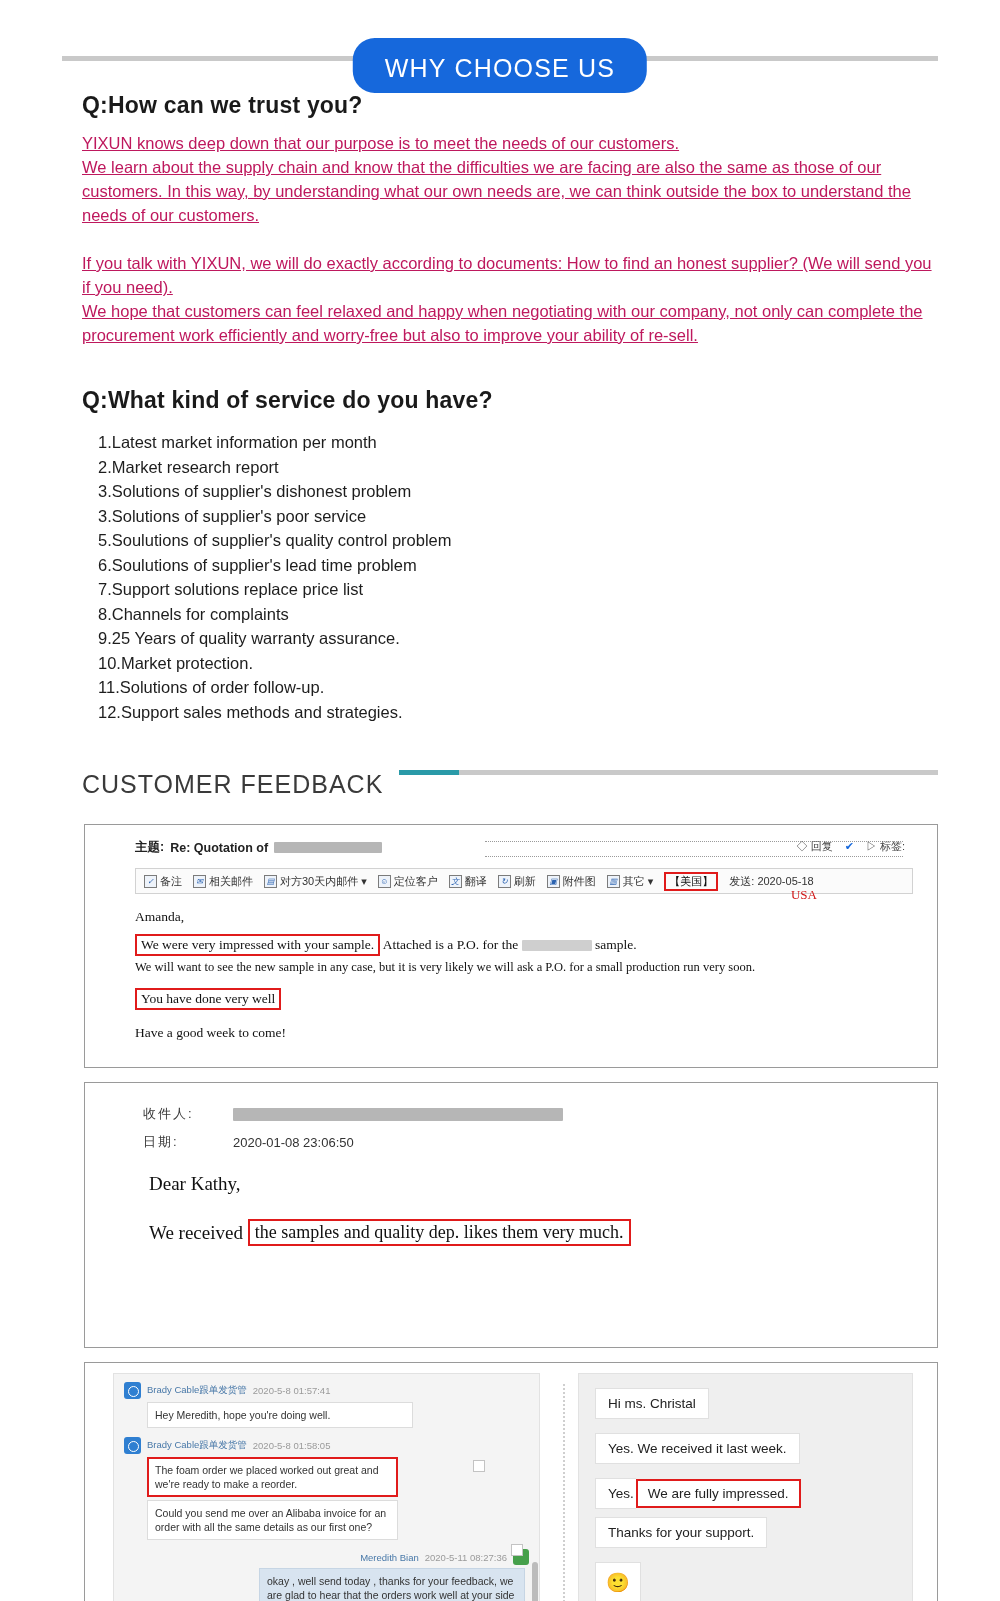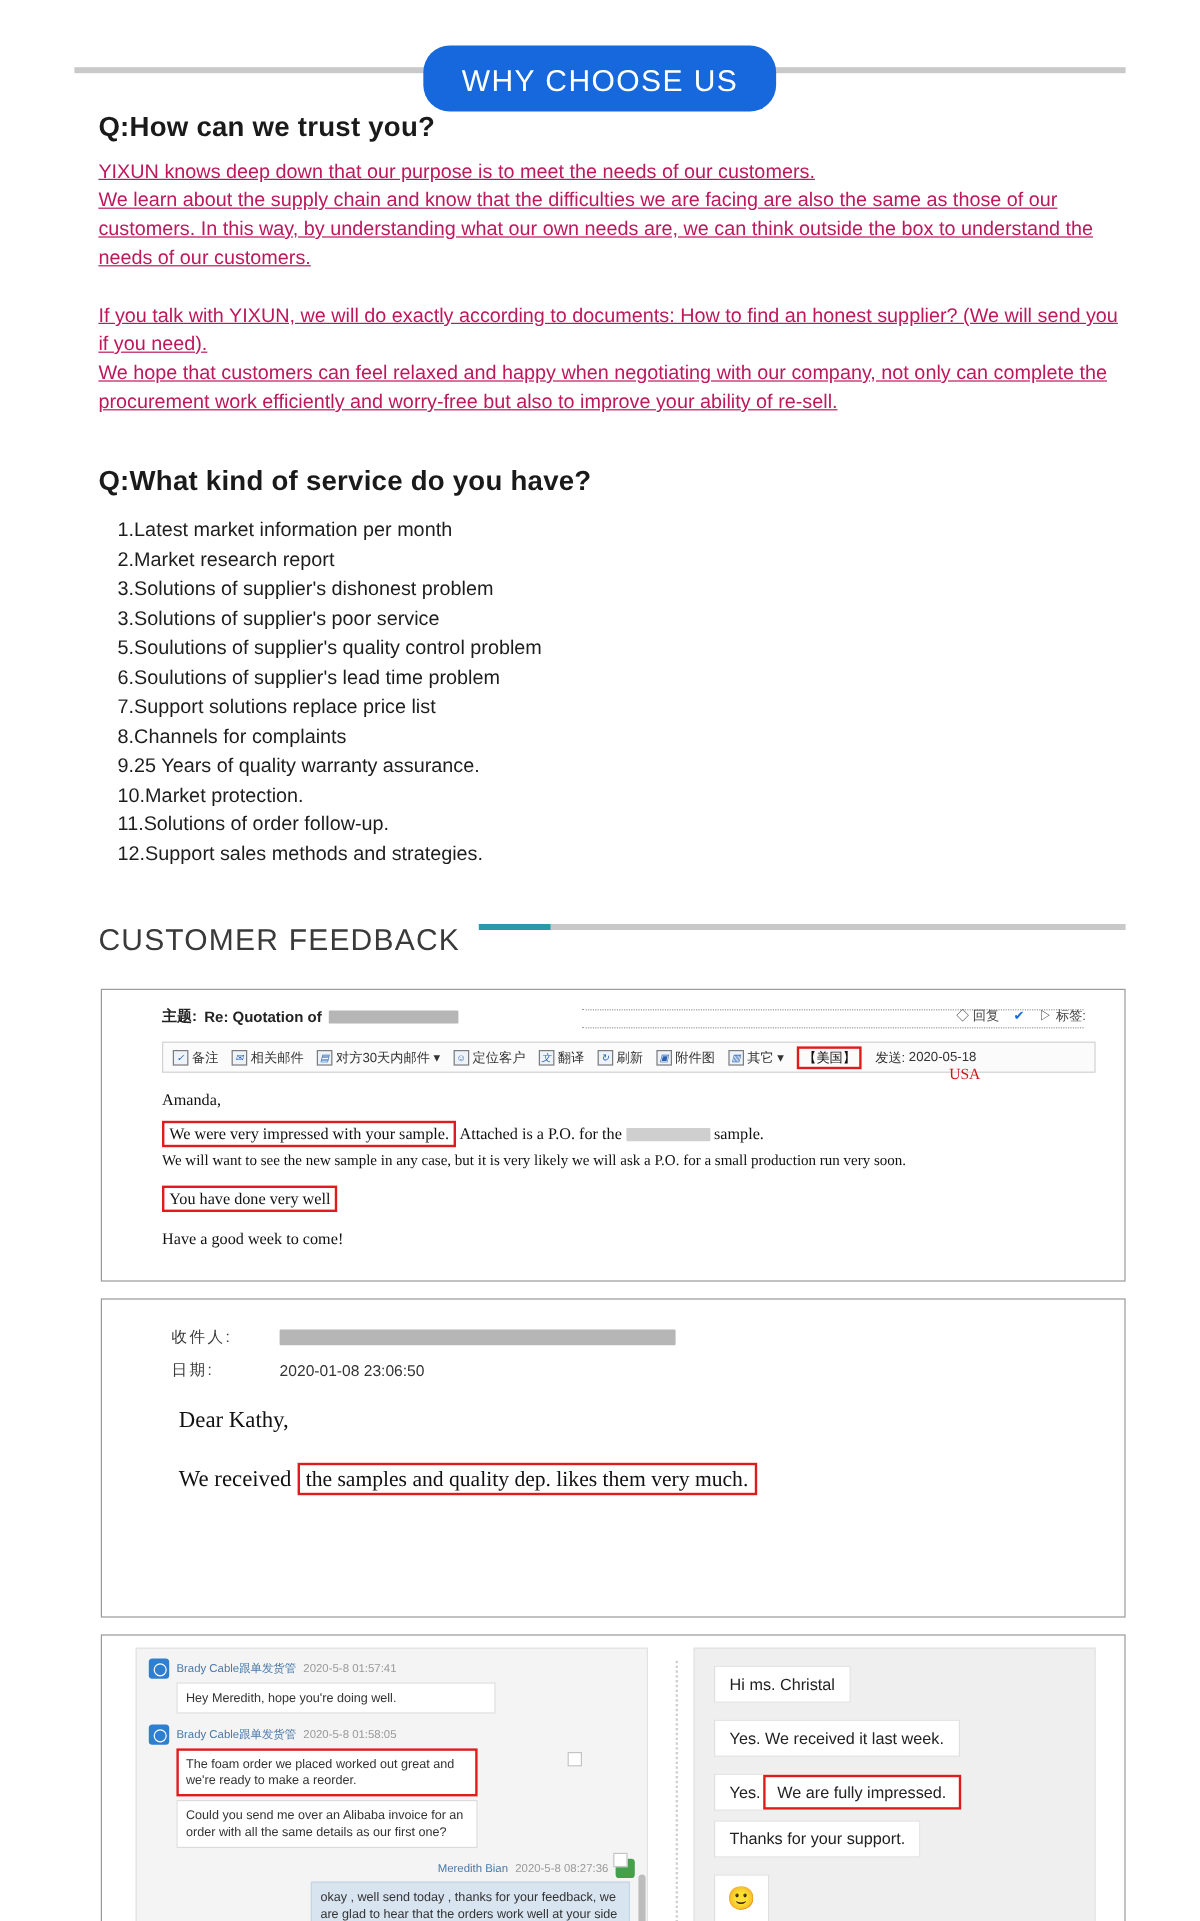--- a/index.html
+++ b/index.html
@@ -561,21 +561,21 @@
         <span class="avatar"></span>
         <span class="msg-name">Brady Cable跟单发货管</span>
         <span class="msg-time">2020-5-8 01:58:05</span>
       </div>
       <div class="bubble redbox wide">The foam order we placed worked out great and we're ready to make a reorder.</div>
       <div class="bubble wide" style="margin-top:-6px;">Could you send me over an Alibaba invoice for an order with all the same details as our first one?</div>
 
       <div class="msg-right">
         <div class="msg-head">
           <span class="msg-name">Meredith Bian</span>
-          <span class="msg-time">2020-5-8 08:27:36</span>
+          <span class="msg-time">2020-5-11 08:27:36</span>
           <span class="green-av"></span>
         </div>
         <div class="bubble right">okay , well send today , thanks for your feedback, we are glad to hear that the orders work well at your side</div>
       </div>
 
       <div class="sq-btn" style="right:54px; top:86px;"></div>
       <div class="sq-btn" style="right:16px; top:170px;"></div>
       <div class="scroll-thumb"></div>
     </div>
 

